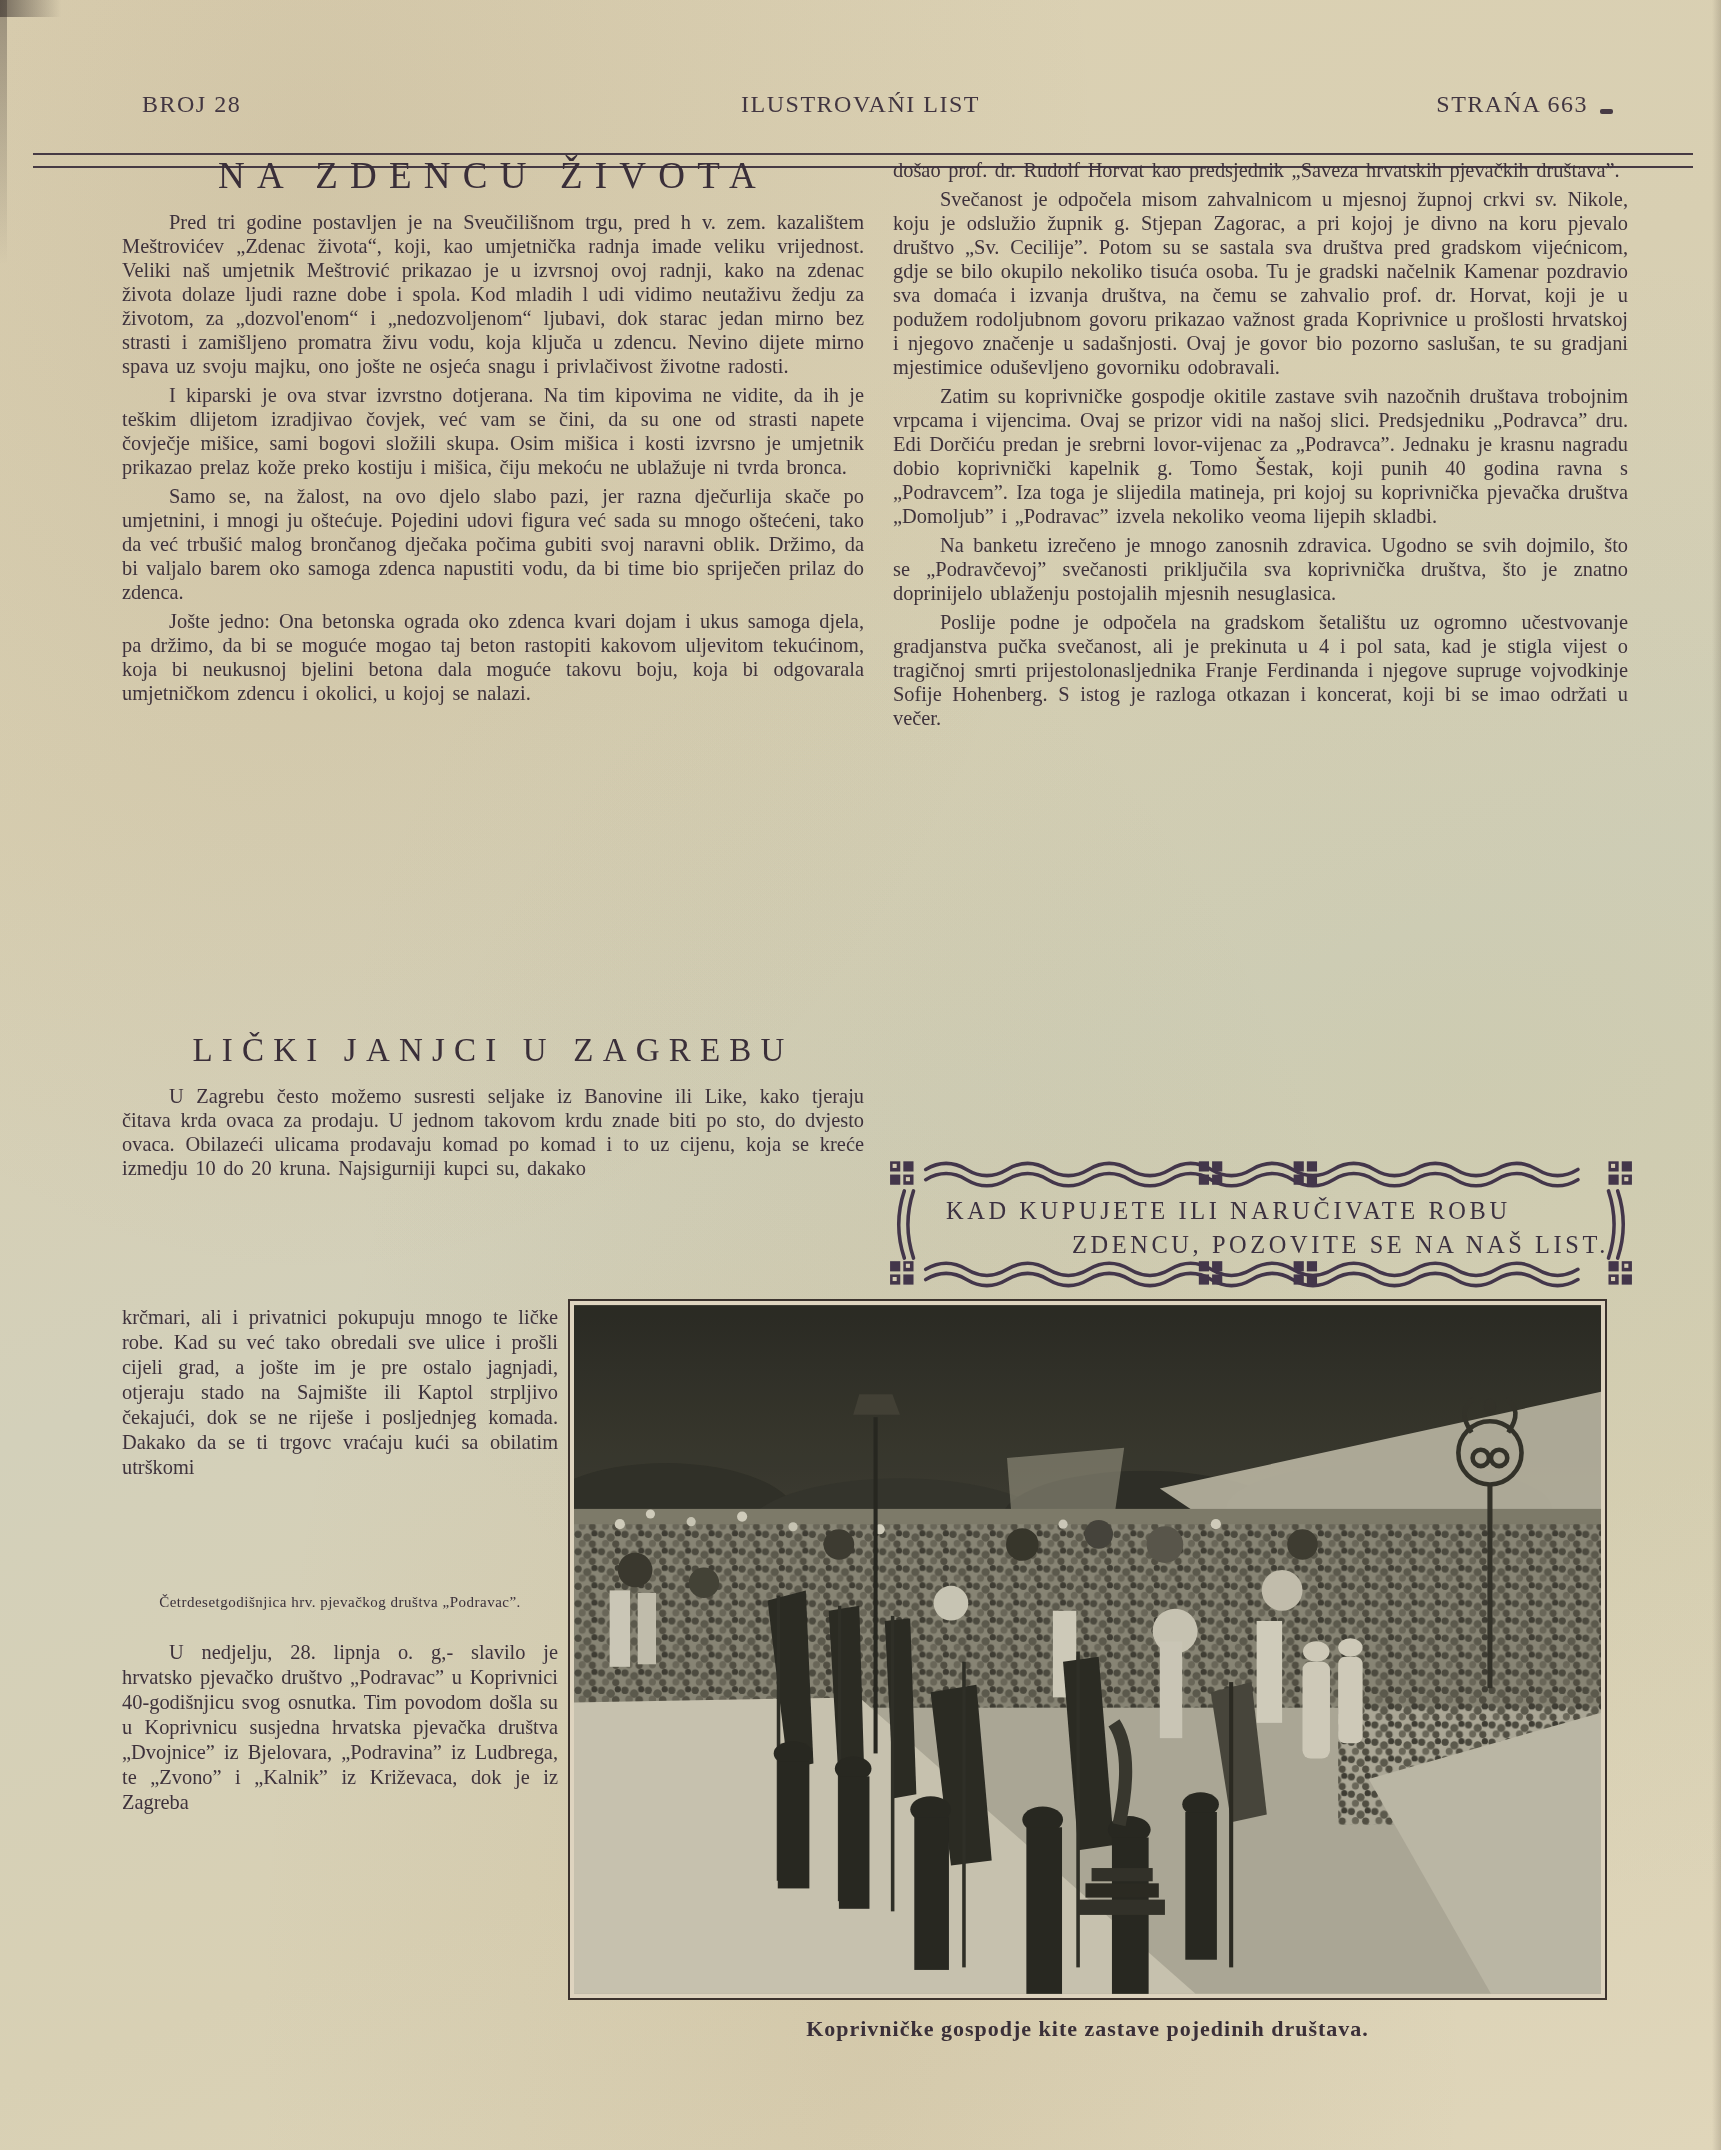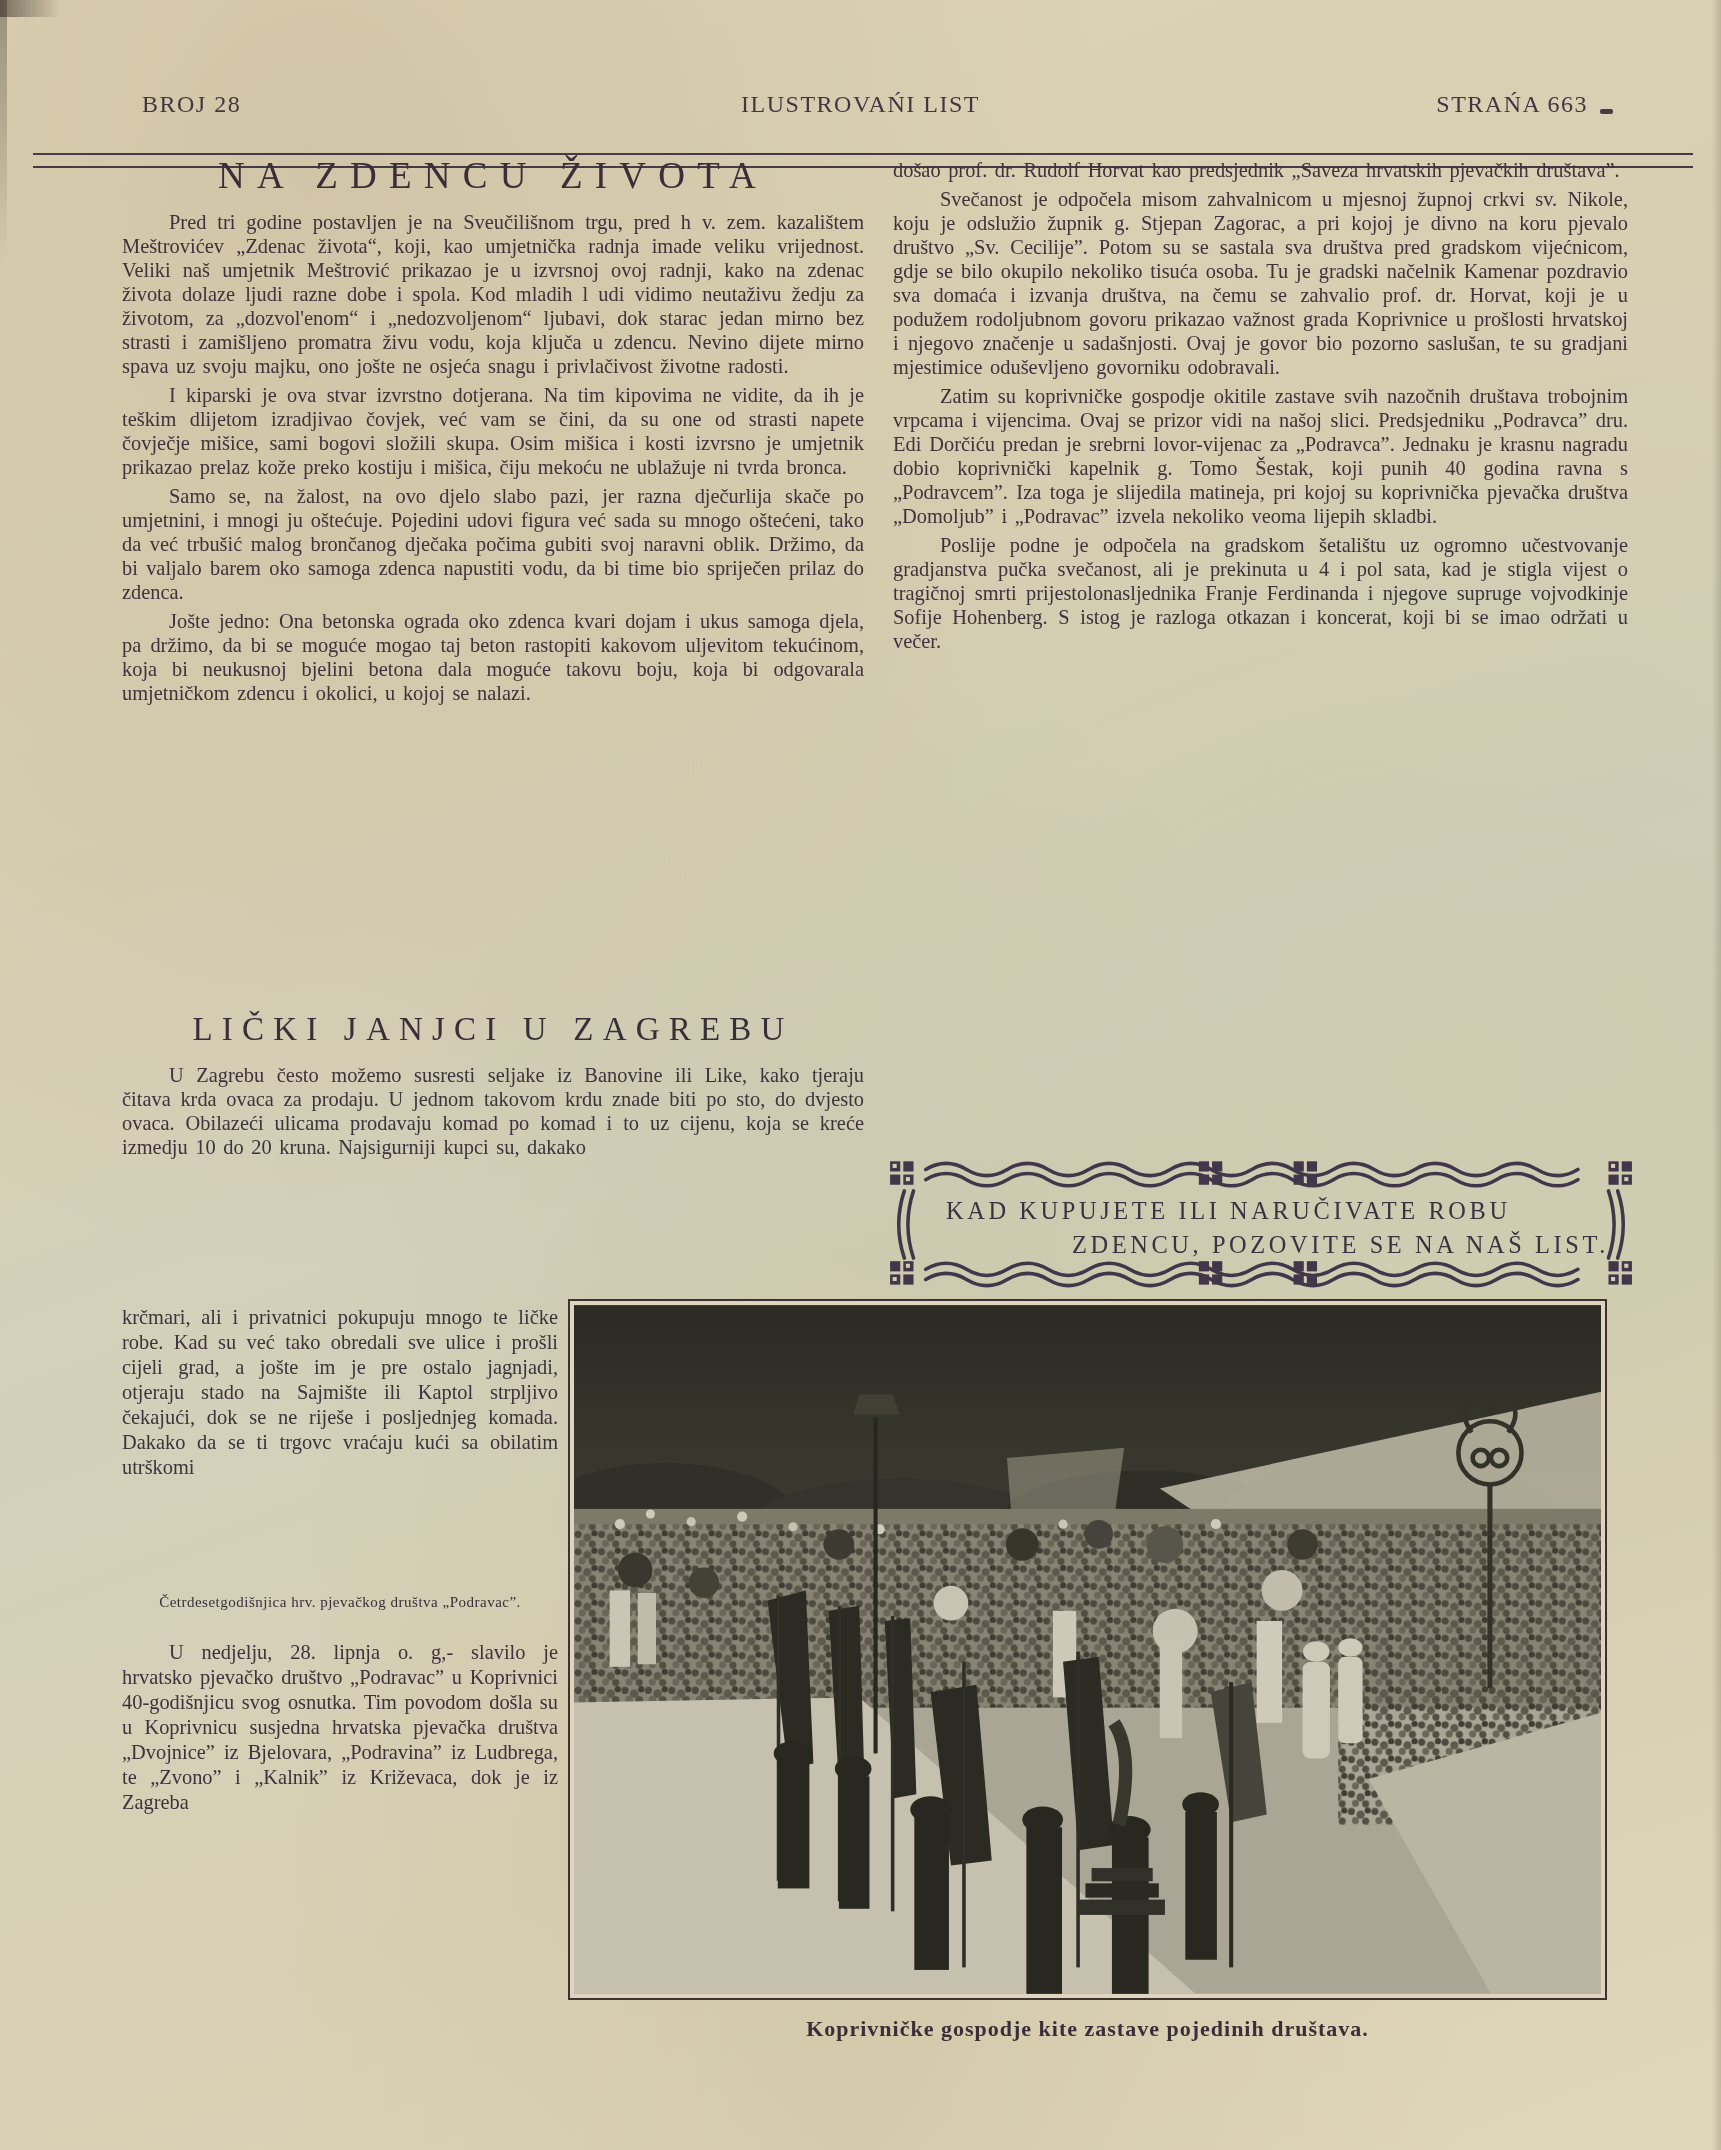--- a/index.html
+++ b/index.html
@@ -31,21 +31,21 @@
   .rule{position:absolute;left:33px;top:153px;width:1660px;height:11.2px;
     border-top:2.5px solid #463a44;border-bottom:2.5px solid #463a44;}
   p.body{margin:5px;font-size:20.4px;line-height:24px;text-align:justify;word-spacing:2.5px;}
   p.body.ind{text-indent:47px;}
   h1.a1{margin:0 0 13.2px 0;font-weight:normal;text-align:center;
         font-size:37px;letter-spacing:12.2px;color:#3a2f39;white-space:nowrap;}
   h2.a2{margin:0 0 15.3px 0;font-weight:normal;text-align:center;
         font-size:33px;letter-spacing:9.2px;color:#3a2f39;white-space:nowrap;}
   .sect{position:absolute;overflow:hidden;}
   #article1{left:117px;top:154px;width:752px;height:907px;}
-  #article2{left:117px;top:1011px;width:752px;height:230px;}
+  #article2{left:117px;top:1032px;width:752px;height:230px;}
   #narrowCont{left:117px;top:1300px;width:446px;height:293px;}
   #article3{left:117px;top:1588px;width:446px;height:499px;}
   #rightcol{left:888px;top:153px;width:745px;height:998px;}
   h3.a3{margin:0 0 17.3px 0;text-align:center;font-size:29.5px;line-height:39px;
         letter-spacing:2px;color:#392e37;font-weight:bold;}
   .subtitle{font-size:15px;line-height:28.5px;font-weight:normal;text-align:center;
         letter-spacing:0.5px;margin-bottom:23.4px;color:#3a2f39;}
   #article3 p.body{font-size:20.4px;line-height:25px;}
   #narrowCont p.body{line-height:25px;}
 
@@ -96,20 +96,21 @@
 
   <section class="sect" id="article3">
     <div class="subtitle">Četrdesetgodišnjica hrv. pjevačkog društva „Podravac”.</div>
     <p class="body ind">U nedjelju, 28. lipnja o. g,- slavilo je hrvatsko pjevačko društvo „Podravac” u Koprivnici 40-godišnjicu svog osnutka. Tim povodom došla su u Koprivnicu susjedna hrvatska pjevačka društva „Dvojnice” iz Bjelovara, „Podravina” iz Ludbrega, te „Zvono” i „Kalnik” iz Križevaca, dok je iz Zagreba</p>
   </section>
 
   <section class="sect" id="rightcol">
     <p class="body">došao prof. dr. Rudolf Horvat kao predsjednik „Saveza hrvatskih pjevačkih društava”.</p>
     <p class="body ind">Svečanost je odpočela misom zahvalnicom u mjesnoj župnoj crkvi sv. Nikole, koju je odslužio župnik g. Stjepan Zagorac, a pri kojoj je divno na koru pjevalo društvo „Sv. Cecilije”. Potom su se sastala sva društva pred gradskom vijećnicom, gdje se bilo okupilo nekoliko tisuća osoba. Tu je gradski načelnik Kamenar pozdravio sva domaća i izvanja društva, na čemu se zahvalio prof. dr. Horvat, koji je u podužem rodoljubnom govoru prikazao važnost grada Koprivnice u prošlosti hrvatskoj i njegovo značenje u sadašnjosti. Ovaj je govor bio pozorno saslušan, te su gradjani mjestimice oduševljeno govorniku odobravali.</p>
     <p class="body ind">Zatim su koprivničke gospodje okitile zastave svih nazočnih društava trobojnim vrpcama i vijencima. Ovaj se prizor vidi na našoj slici. Predsjedniku „Podravca” dru. Edi Dorčiću predan je srebrni lovor-vijenac za „Podravca”. Jednaku je krasnu nagradu dobio koprivnički kapelnik g. Tomo Šestak, koji punih 40 godina ravna s „Podravcem”. Iza toga je slijedila matineja, pri kojoj su koprivnička pjevačka društva „Domoljub” i „Podravac” izvela nekoliko veoma lijepih skladbi.</p>
+    <p class="body ind">Na banketu izrečeno je mnogo zanosnih zdravica. Ugodno se svih dojmilo, što se „Podravčevoj” svečanosti priključila sva koprivnička društva, što je znatno doprinijelo ublaženju postojalih mjesnih nesuglasica.</p>
     <p class="body ind">Poslije podne je odpočela na gradskom šetalištu uz ogromno učestvovanje gradjanstva pučka svečanost, ali je prekinuta u 4 i pol sata, kad je stigla vijest o tragičnoj smrti prijestolonasljednika Franje Ferdinanda i njegove supruge vojvodkinje Sofije Hohenberg. S istog je razloga otkazan i koncerat, koji bi se imao održati u večer.</p>
   </section>
 
   <div id="adbox">
     <svg width="750" height="141" viewBox="0 0 1472 276">
       <g stroke="#43364a" stroke-width="7" fill="none" stroke-linecap="round">
         <path d="M78 30 q40 -24 80 0 t80 0 t80 0 t80 0 t80 0 t80 0 t80 0 t80 0 t80 0 t80 0 t80 0 t80 0 t80 0 t80 0 t80 0 t80 0"></path>
         <path d="M78 50 q40 -24 80 0 t80 0 t80 0 t80 0 t80 0 t80 0 t80 0 t80 0 t80 0 t80 0 t80 0 t80 0 t80 0 t80 0 t80 0 t80 0"></path>
         <path d="M78 226 q40 -24 80 0 t80 0 t80 0 t80 0 t80 0 t80 0 t80 0 t80 0 t80 0 t80 0 t80 0 t80 0 t80 0 t80 0 t80 0 t80 0"></path>
         <path d="M78 246 q40 -24 80 0 t80 0 t80 0 t80 0 t80 0 t80 0 t80 0 t80 0 t80 0 t80 0 t80 0 t80 0 t80 0 t80 0 t80 0 t80 0"></path>

